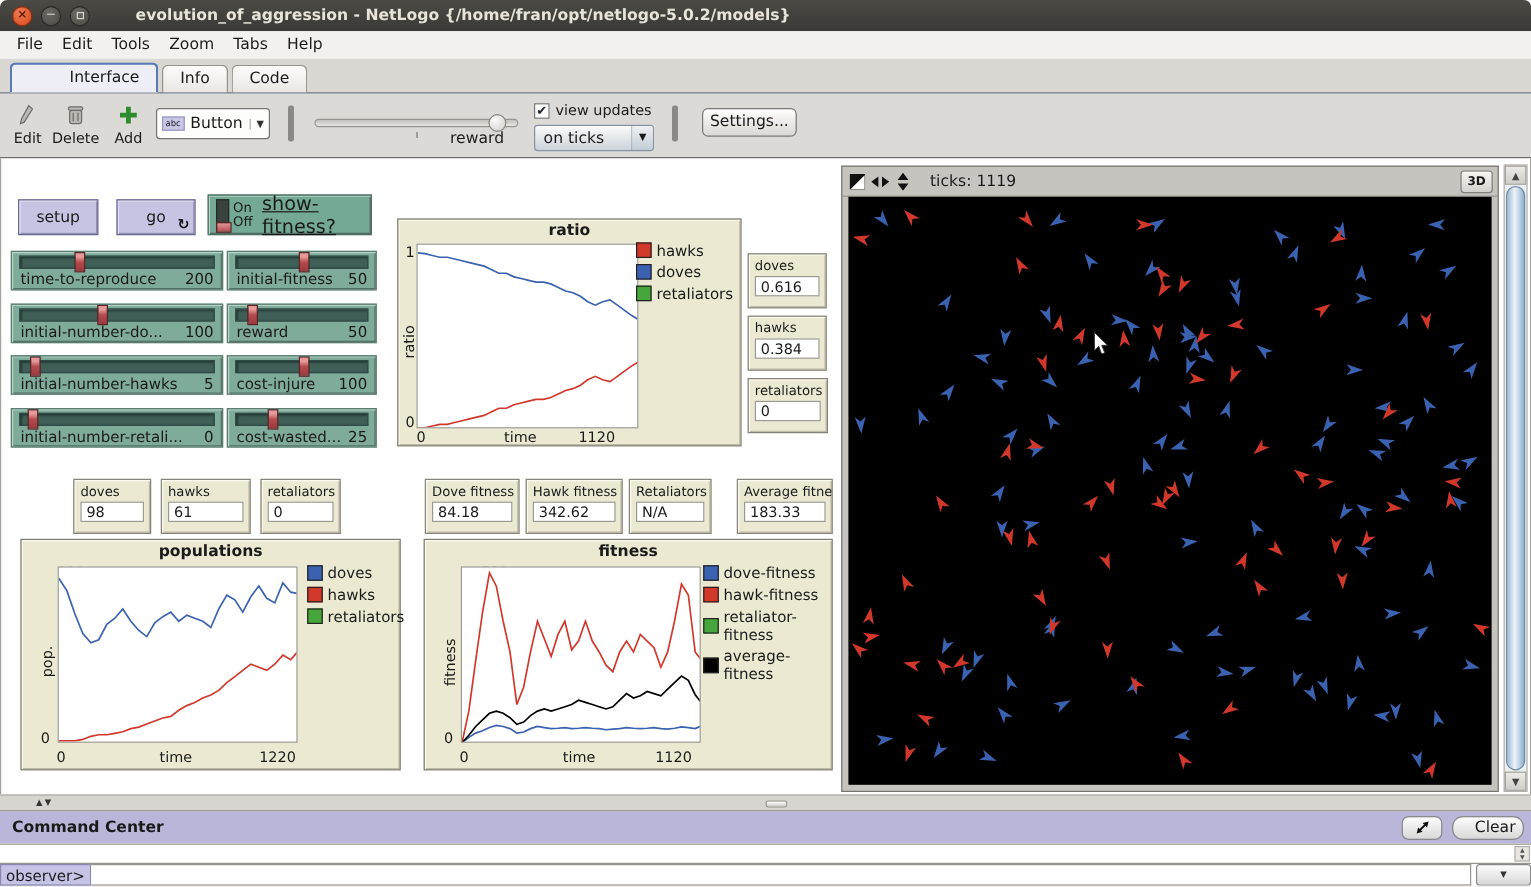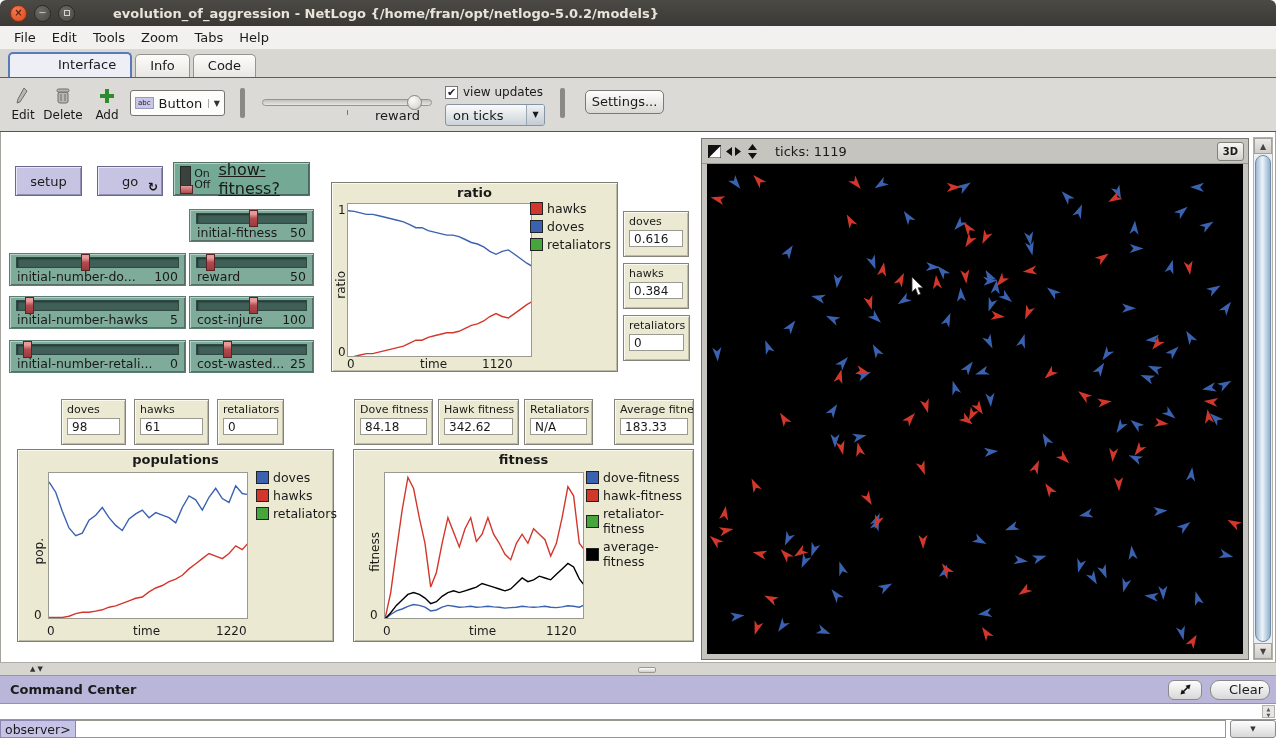--- a/index.html
+++ b/index.html
@@ -249,20 +249,29 @@
       <div class="sw-track">
           <div class="sw-handle"></div>
         </div>
       <div class="sw-labels">
         <div>On</div>
         <div>Off</div>
       </div>
       <span class="sw-name">show-fitness?</span>
     </div>
 
+    <div class="slider slc1 slr1">
+      <div class="sl-track">
+          <div class="sl-handle" style="left: 28%;"></div>
+        </div>
+      <div class="sl-row">
+          <span>time-to-reproduce</span>
+          <span class="sl-val">200</span>
+        </div>
+    </div>
     <div class="slider slc2 slr1">
       <div class="sl-track">
           <div class="sl-handle" style="left: 48%;"></div>
         </div>
       <div class="sl-row">
           <span>initial-fitness</span>
           <span class="sl-val">50</span>
         </div>
     </div>
     <div class="slider slc1 slr2">

